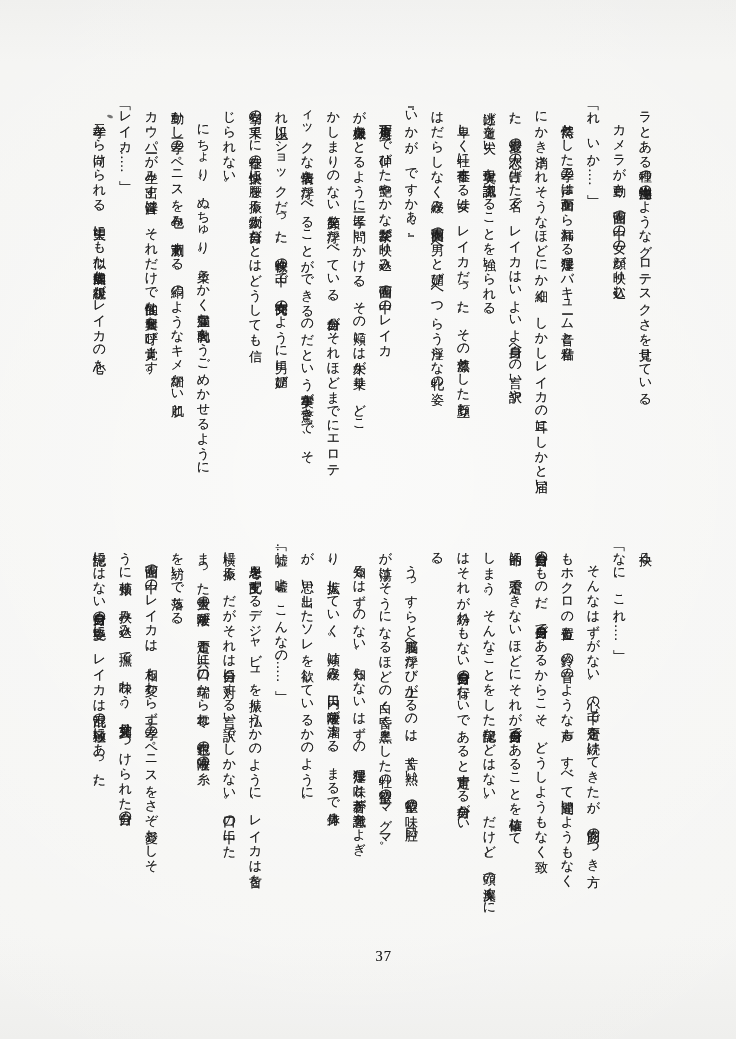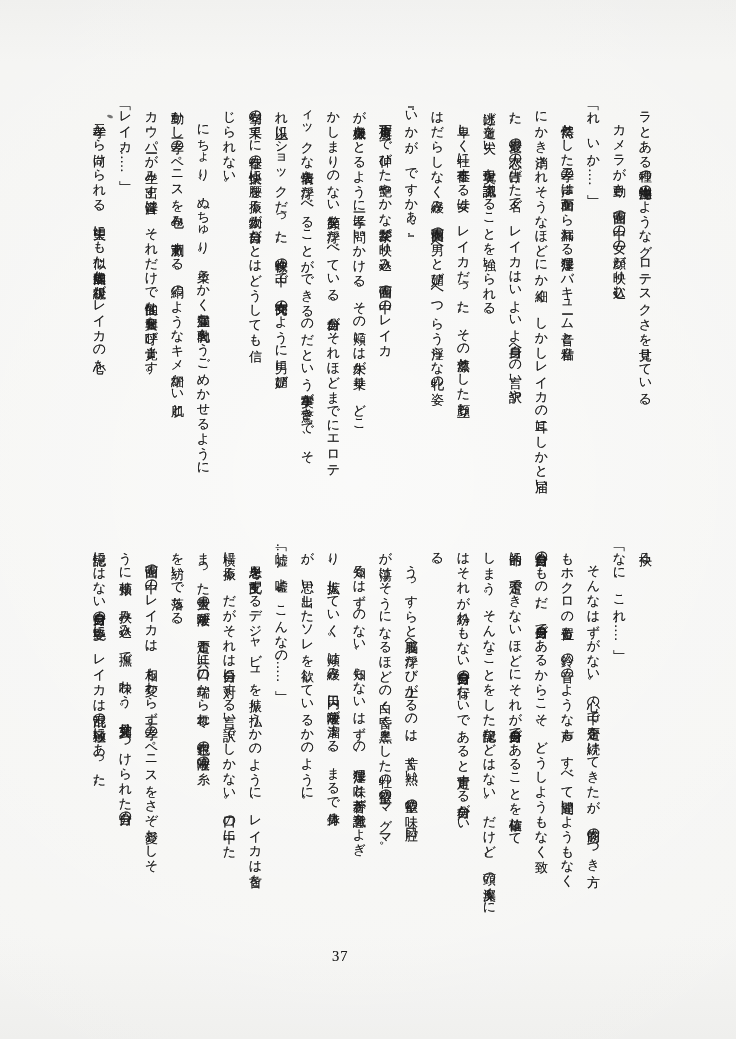--- a/index.html
+++ b/index.html
@@ -39,21 +39,21 @@
     margin: 0;
     padding: 0;
     height: 100%;
     white-space: nowrap;
   }
   .page-number {
     position: absolute;
     top: 948px;
     left: 332px;
     width: 60px;
-    text-align: left;
+    text-align: right;
     font-size: 14.5px;
     letter-spacing: 1px;
     color: var(--color-ink, #1c1c1c);
     text-shadow: 0 0 0.5px rgba(28,28,28,0.5);
   }
   .ink-speck {
     position: absolute;
     left: 107px;
     top: 115px;
     width: 6px;

